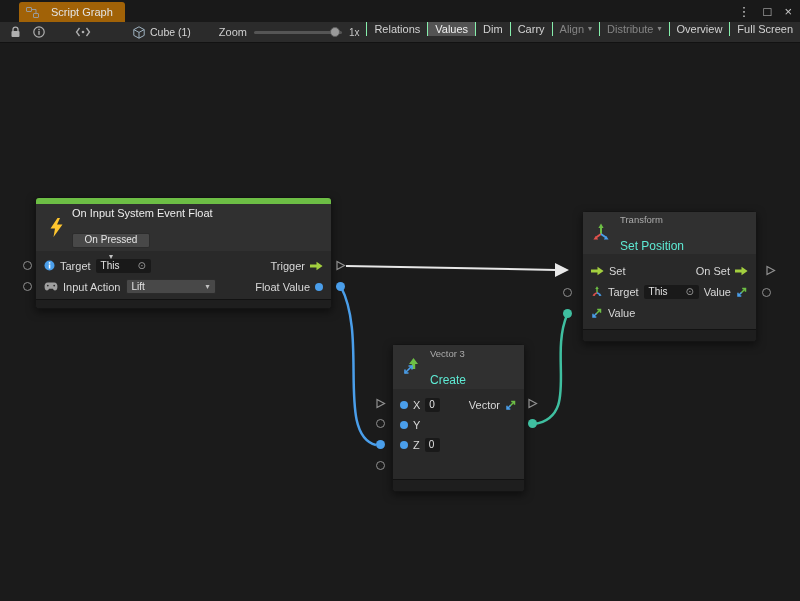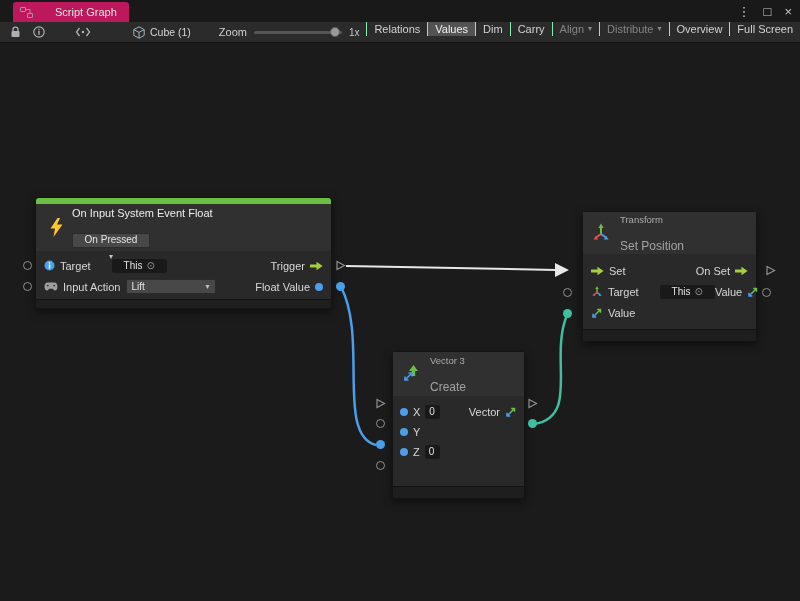--- a/index.html
+++ b/index.html
@@ -11,22 +11,22 @@
     --axis-red:#E0524D;
     --wire-white:#E8E8E8;
   }
   *{margin:0;padding:0;box-sizing:border-box;}
   html,body{width:800px;height:601px;overflow:hidden;}
   body{background:#191919;font-family:"Liberation Sans","DejaVu Sans",sans-serif;color:#ccc;}
   .window{width:800px;height:601px;display:flex;flex-direction:column;}
 
   
   .titlebar{height:22px;background:#191919;display:flex;align-items:flex-end;position:relative;flex:0 0 auto;}
-  .tab{height:20px;background:#be185d;border-radius:3px 3px 0 0;display:flex;align-items:center;gap:22px;
-       padding:0 12px 0 7px;margin-left:13px;font-size:11px;color:#e3e3e3;}
+  .tab{height:20px;background:#a16207;border-radius:3px 3px 0 0;display:flex;align-items:center;gap:12px;
+       padding:0 12px 0 7px;margin-left:19px;font-size:11px;color:#e3e3e3;}
   .win-controls{position:absolute;right:8px;top:0;height:22px;display:flex;align-items:center;gap:13px;
        color:#c9c9c9;font-size:13px;}
   .win-controls span{cursor:default;line-height:1;}
 
   
   .toolbar{height:21px;background:#2b2b2b;border-bottom:1px solid #121212;display:flex;align-items:center;
        padding:0 0 0 4px;font-size:11px;color:#cfcfcf;flex:0 0 auto;}
   .tb-icon{display:flex;align-items:center;justify-content:center;height:21px;padding:0 6px;}
   .tb-icon.gap-l{margin-left:18px;}
   .tb-target{display:flex;align-items:center;gap:5px;margin-left:36px;color:#d6d6d6;font-size:10.5px;}
@@ -44,48 +44,48 @@
   
   .canvas{position:relative;flex:1;background:#1b1b1b;overflow:hidden;}
   .wires{position:absolute;left:0;top:0;pointer-events:none;}
   .wire-blue{stroke:var(--value-blue);}
   .wire-teal{stroke:var(--vector-teal);}
 
   
   .node{position:absolute;background:#292929;border:1px solid #141414;border-radius:4px;
         box-shadow:0 3px 9px rgba(0,0,0,.5);}
   #node-event{left:35px;top:154px;width:297px;height:112px;}
-  #node-vector{left:392px;top:308px;width:133px;height:148px;}
+  #node-vector{left:392px;top:301px;width:133px;height:148px;}
   #node-transform{left:582px;top:168px;width:175px;height:131px;}
 
   .event-accent{height:6px;background:var(--event-accent);border-radius:3px 3px 0 0;}
   .node-header{display:flex;align-items:center;gap:9px;padding:5px 8px;background:#303030;}
   .event-header{height:47px;padding-left:14px;}
   .header-text{display:flex;flex-direction:column;gap:14px;}
   .node-title{font-size:11px;color:#ededed;}
   .node-sub{font-size:9.5px;color:#ababab;}
-  .node-main{font-size:12px;color:#a3a3a3;}
+  .node-main{font-size:12px;color:#5eead4;}
   .vh{height:44px;}
   .th{height:42px;}
 
   .rows{padding:4px 0;}
   .rows.v{padding:6px 0;}
   .row{height:21px;display:flex;align-items:center;justify-content:space-between;padding:0 8px;font-size:11px;color:#d8d8d8;}
   .row.v{height:20px;padding:0 7px;}
   .pgroup{display:flex;align-items:center;gap:5px;}
 
   .node-footer{position:absolute;bottom:0;left:0;right:0;height:9px;background:#1e1e1e;border-top:1px solid #121212;border-radius:0 0 3px 3px;}
   .node-footer.tall{height:12px;}
 
   .dropdown{display:inline-flex;align-items:center;justify-content:space-between;gap:8px;background:#484848;
         border:1px solid #2b2b2b;border-radius:2px;height:15px;padding:0 5px;font-size:10px;color:#e5e5e5;}
   .dd-event{width:78px;flex-direction:column;}
   .dd-action{width:90px;}
-  .valuebox{display:inline-flex;align-items:center;gap:4px;background:#191919;border-radius:2px;padding:0 12px;
-        height:14px;font-size:10px;color:#e2e2e2;margin-left:16px;}
+  .valuebox{display:inline-flex;align-items:center;gap:18px;background:#191919;border-radius:2px;padding:0 5px;
+        height:14px;font-size:10px;color:#e2e2e2;}
   .gizmo{color:#9c9c9c;font-size:10px;line-height:1;}
   .field{background:#191919;border-radius:2px;padding:0 4px;height:14px;line-height:14px;font-size:10px;color:#e2e2e2;min-width:15px;}
   .dot{width:8px;height:8px;border-radius:50%;background:var(--value-blue);flex:0 0 auto;}
   .icon{display:inline-flex;align-items:center;justify-content:center;flex:0 0 auto;}
 
   
   .oport{position:absolute;width:11px;height:11px;display:flex;align-items:center;justify-content:center;}
   .pcircle{width:9px;height:9px;border:1px solid #8f8f8f;border-radius:50%;background:#1b1b1b;}
   .pdot{width:9px;height:9px;border-radius:50%;}
   .pdot.blue{background:var(--value-blue);}

